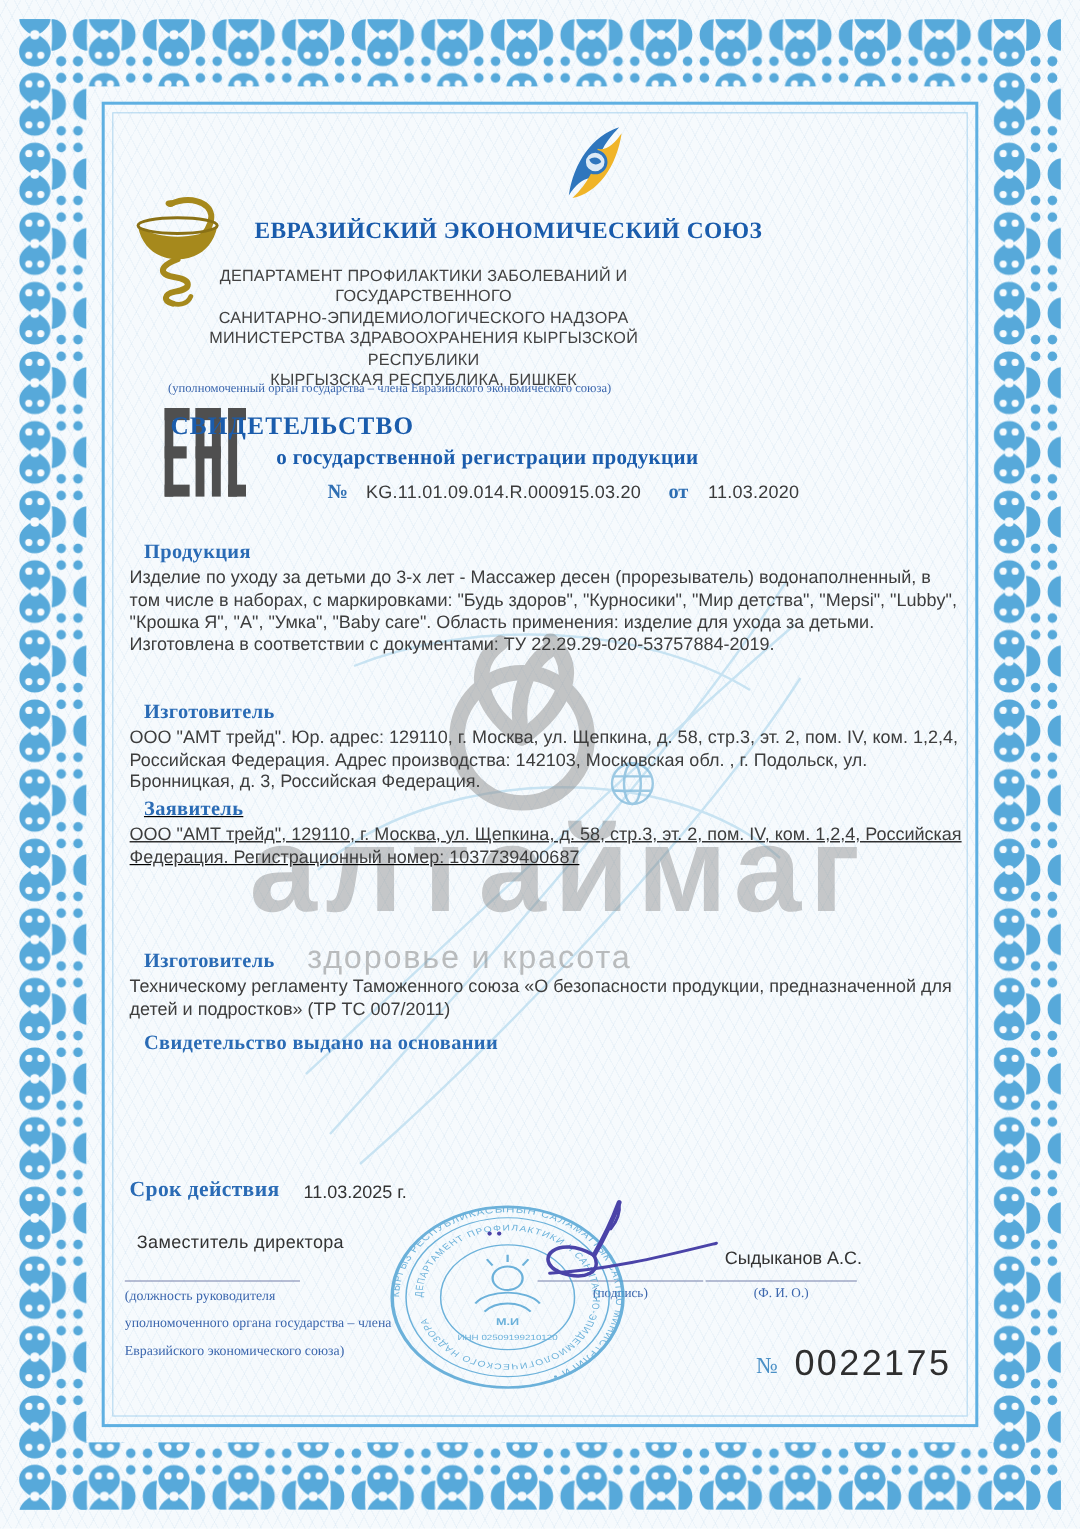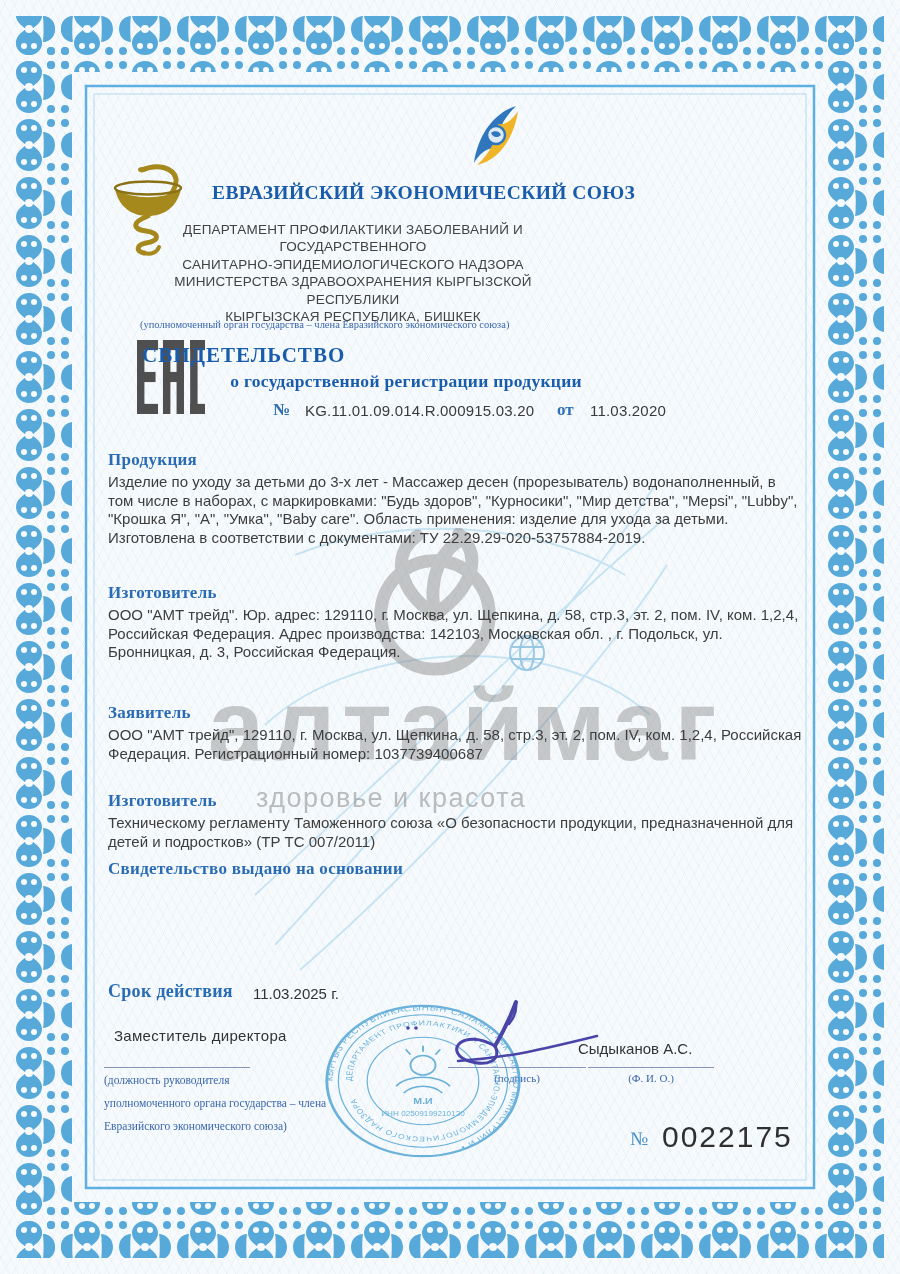--- a/index.html
+++ b/index.html
@@ -16,31 +16,31 @@
   .union-title{left:180px;top:182px;font:bold 19.5px "Liberation Serif",serif;color:#1a5cac;letter-spacing:.4px;padding-left:32px;}
   .dept{left:128px;top:221px;width:450px;text-align:center;font-size:13.5px;line-height:17.4px;color:#424242;letter-spacing:.2px;}
   .auth-note{left:140px;top:319px;width:440px;font-size:10.5px;font-family:"Liberation Serif",serif;color:#3b66ad;}
   .title1{left:142px;top:343px;width:440px;font:bold 21px "Liberation Serif",serif;color:#1a5cac;letter-spacing:1px;}
   .title2{left:142px;top:371px;width:440px;text-align:right;font:bold 17.5px "Liberation Serif",serif;color:#1a5cac;letter-spacing:.3px;}
   .rlabel{font:bold 17px "Liberation Serif",serif;color:#2f6fb3;}
   .rval{font-size:15px;color:#3a3a3a;letter-spacing:.2px;}
 
   
   .sec{left:108px;width:694px;}
-  .sec h3{margin:0 0 3px 0;font:bold 17px "Liberation Serif",serif;color:#2a6bb5;letter-spacing:.3px;}
+  .sec h3{margin:0 0 3px 12px;font:bold 17px "Liberation Serif",serif;color:#2a6bb5;letter-spacing:.3px;}
   .sec p{margin:0;font-size:15px;line-height:18.6px;color:#3d3d3d;}
 
   .validity-label{left:108px;top:981px;font:bold 18px "Liberation Serif",serif;color:#2a6bb5;letter-spacing:.3px;}
   .validity-value{left:253px;top:985px;font-size:15px;color:#333;}
 
   .pos{left:114px;top:1027px;font-size:15px;color:#333;letter-spacing:.3px;}
   .sig-line{height:0;border-top:1.5px solid #8a93b8;}
   .note{font-size:11.5px;font-family:"Liberation Serif",serif;color:#3b66ad;}
   .cap{font-size:11px;font-family:"Liberation Serif",serif;color:#3b66ad;text-align:center;}
-  .name{left:578px;top:1040px;font-size:15px;color:#333;}
+  .name{left:604px;top:1040px;font-size:15px;color:#333;}
   .form-label{left:630px;top:1128px;font:19px "Liberation Serif",serif;color:#4a90c6;}
   .form-value{left:662px;top:1120px;font-size:30px;color:#2f2f2f;letter-spacing:2px;}
 
   
   .wm-brand{left:208px;top:668px;font-weight:bold;font-size:101px;color:rgba(128,128,128,.42);letter-spacing:7px;white-space:nowrap;}
   .wm-tagline{left:256px;top:783px;font-size:27px;color:rgba(130,130,130,.52);letter-spacing:1.5px;white-space:nowrap;}
 </style>
 </head>
 <body>
 
@@ -158,21 +158,21 @@
   <span class="abs rval" style="left:590px;top:402px;">11.03.2020</span>
 
   <div class="abs sec" style="top:450px;">
     <h3>Продукция</h3>
     <p>Изделие по уходу за детьми до 3-х лет - Массажер десен (прорезыватель) водонаполненный, в том числе в наборах, с маркировками: "Будь здоров", "Курносики", "Мир детства", "Mepsi", "Lubby", "Крошка Я", "А", "Умка", "Baby care". Область применения: изделие для ухода за детьми. Изготовлена в соответствии с документами: ТУ 22.29.29-020-53757884-2019.</p>
   </div>
   <div class="abs sec" style="top:583px;">
     <h3>Изготовитель</h3>
     <p>ООО "АМТ трейд". Юр. адрес: 129110, г. Москва, ул. Щепкина, д. 58, стр.3, эт. 2, пом. IV, ком. 1,2,4, Российская Федерация. Адрес производства: 142103, Московская обл. , г. Подольск, ул. Бронницкая, д. 3, Российская Федерация.</p>
   </div>
-  <div class="abs sec" style="top:703px;">
+  <div class="abs sec" style="top:664px;text-decoration:underline;">
     <h3>Заявитель</h3>
     <p>ООО "АМТ трейд", 129110, г. Москва, ул. Щепкина, д. 58, стр.3, эт. 2, пом. IV, ком. 1,2,4, Российская Федерация. Регистрационный номер: 1037739400687</p>
   </div>
   <div class="abs sec" style="top:791px;">
     <h3>Изготовитель</h3>
     <p>Техническому регламенту Таможенного союза «О безопасности продукции, предназначенной для детей и подростков» (ТР ТС 007/2011)</p>
   </div>
   <div class="abs sec" style="top:859px;">
     <h3>Свидетельство выдано на основании</h3>
   </div>

